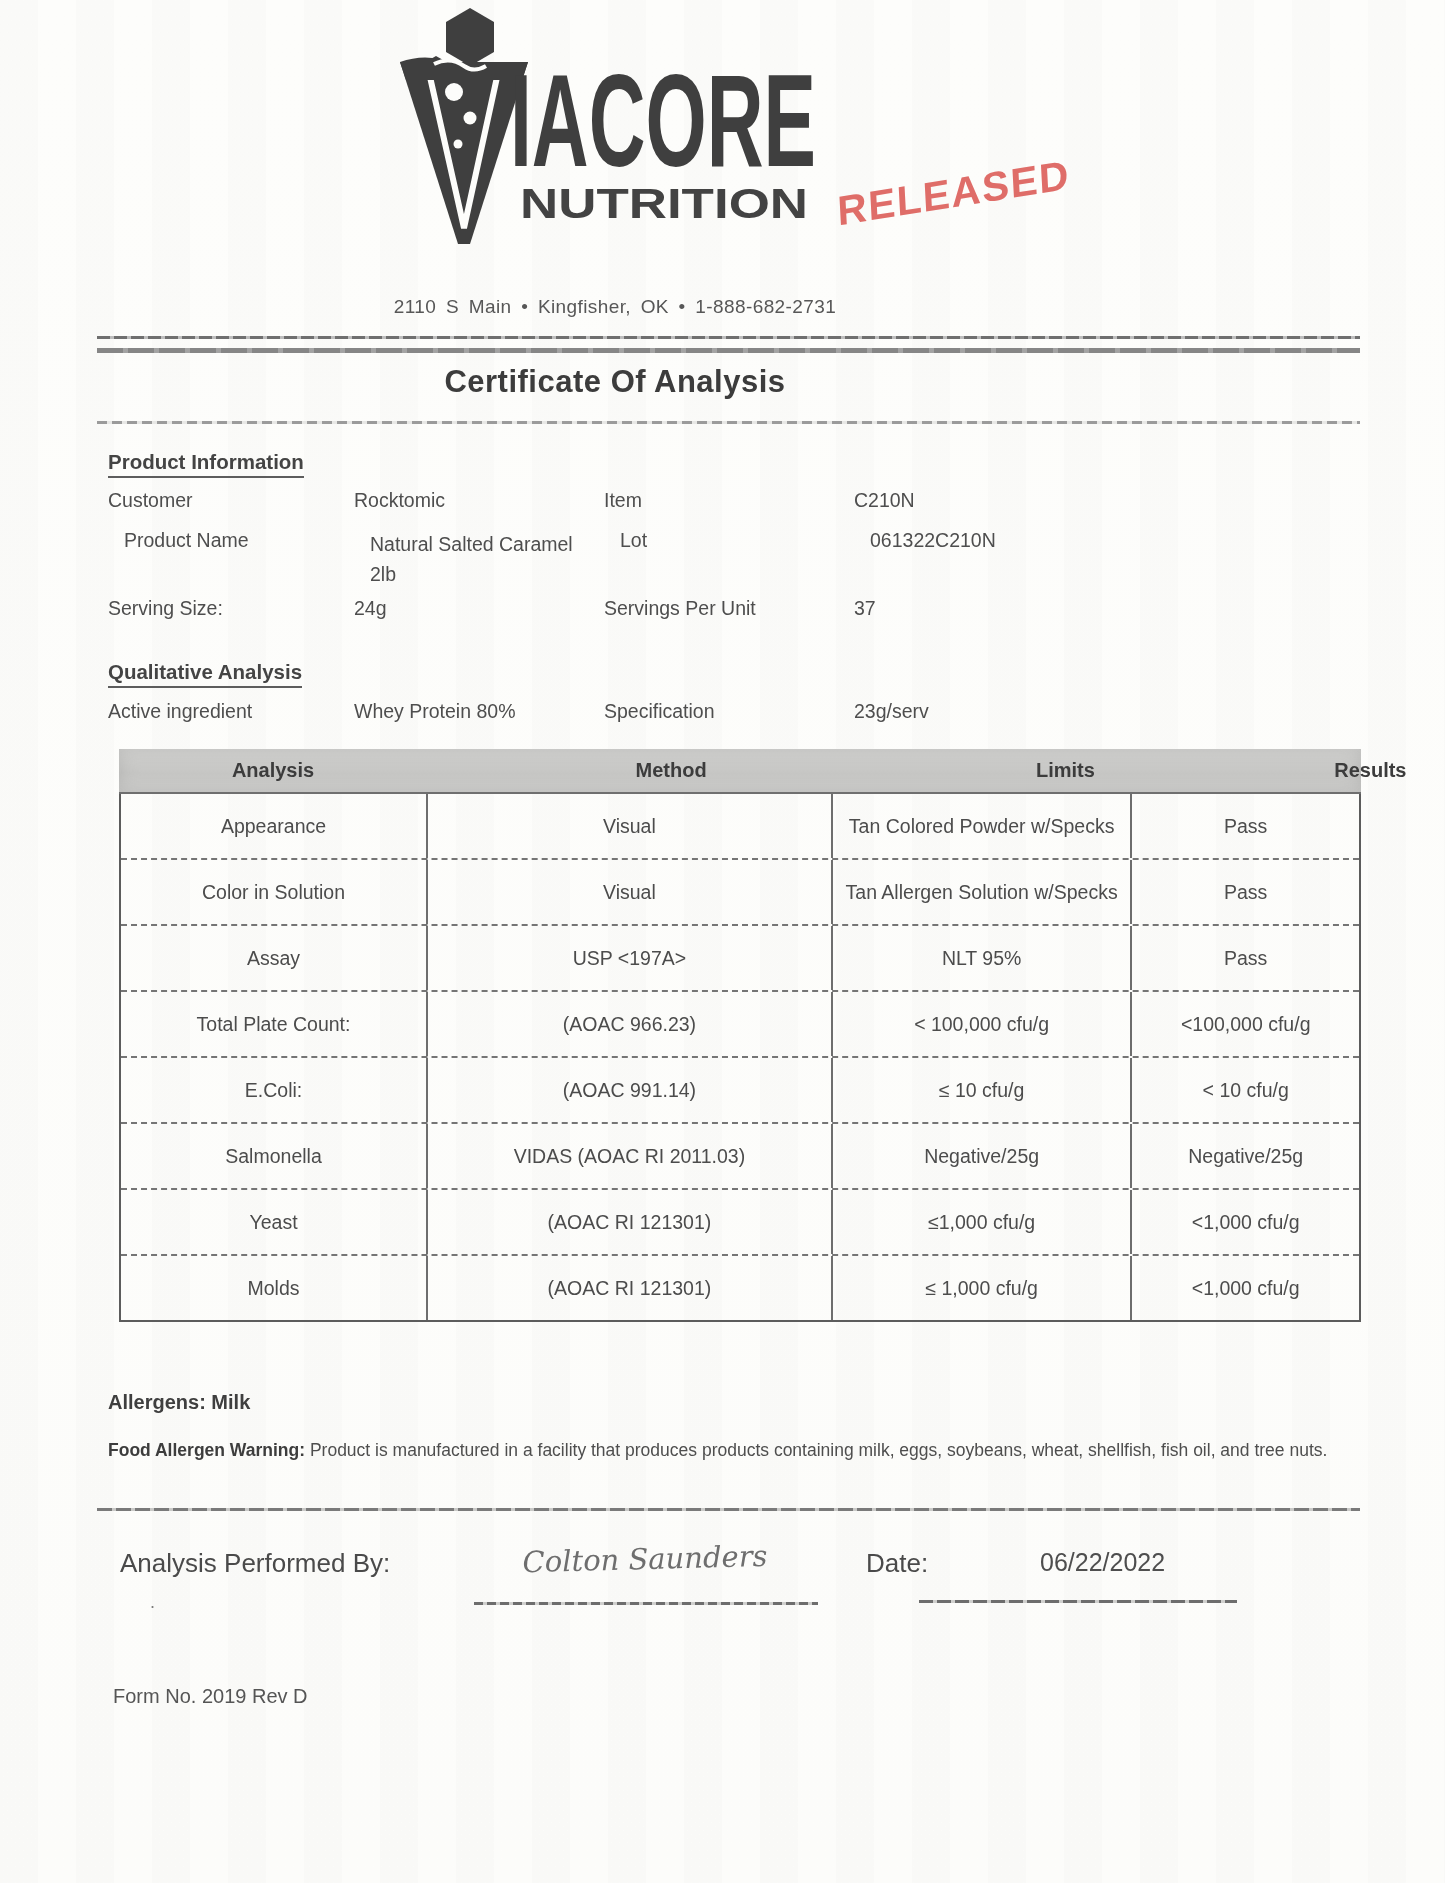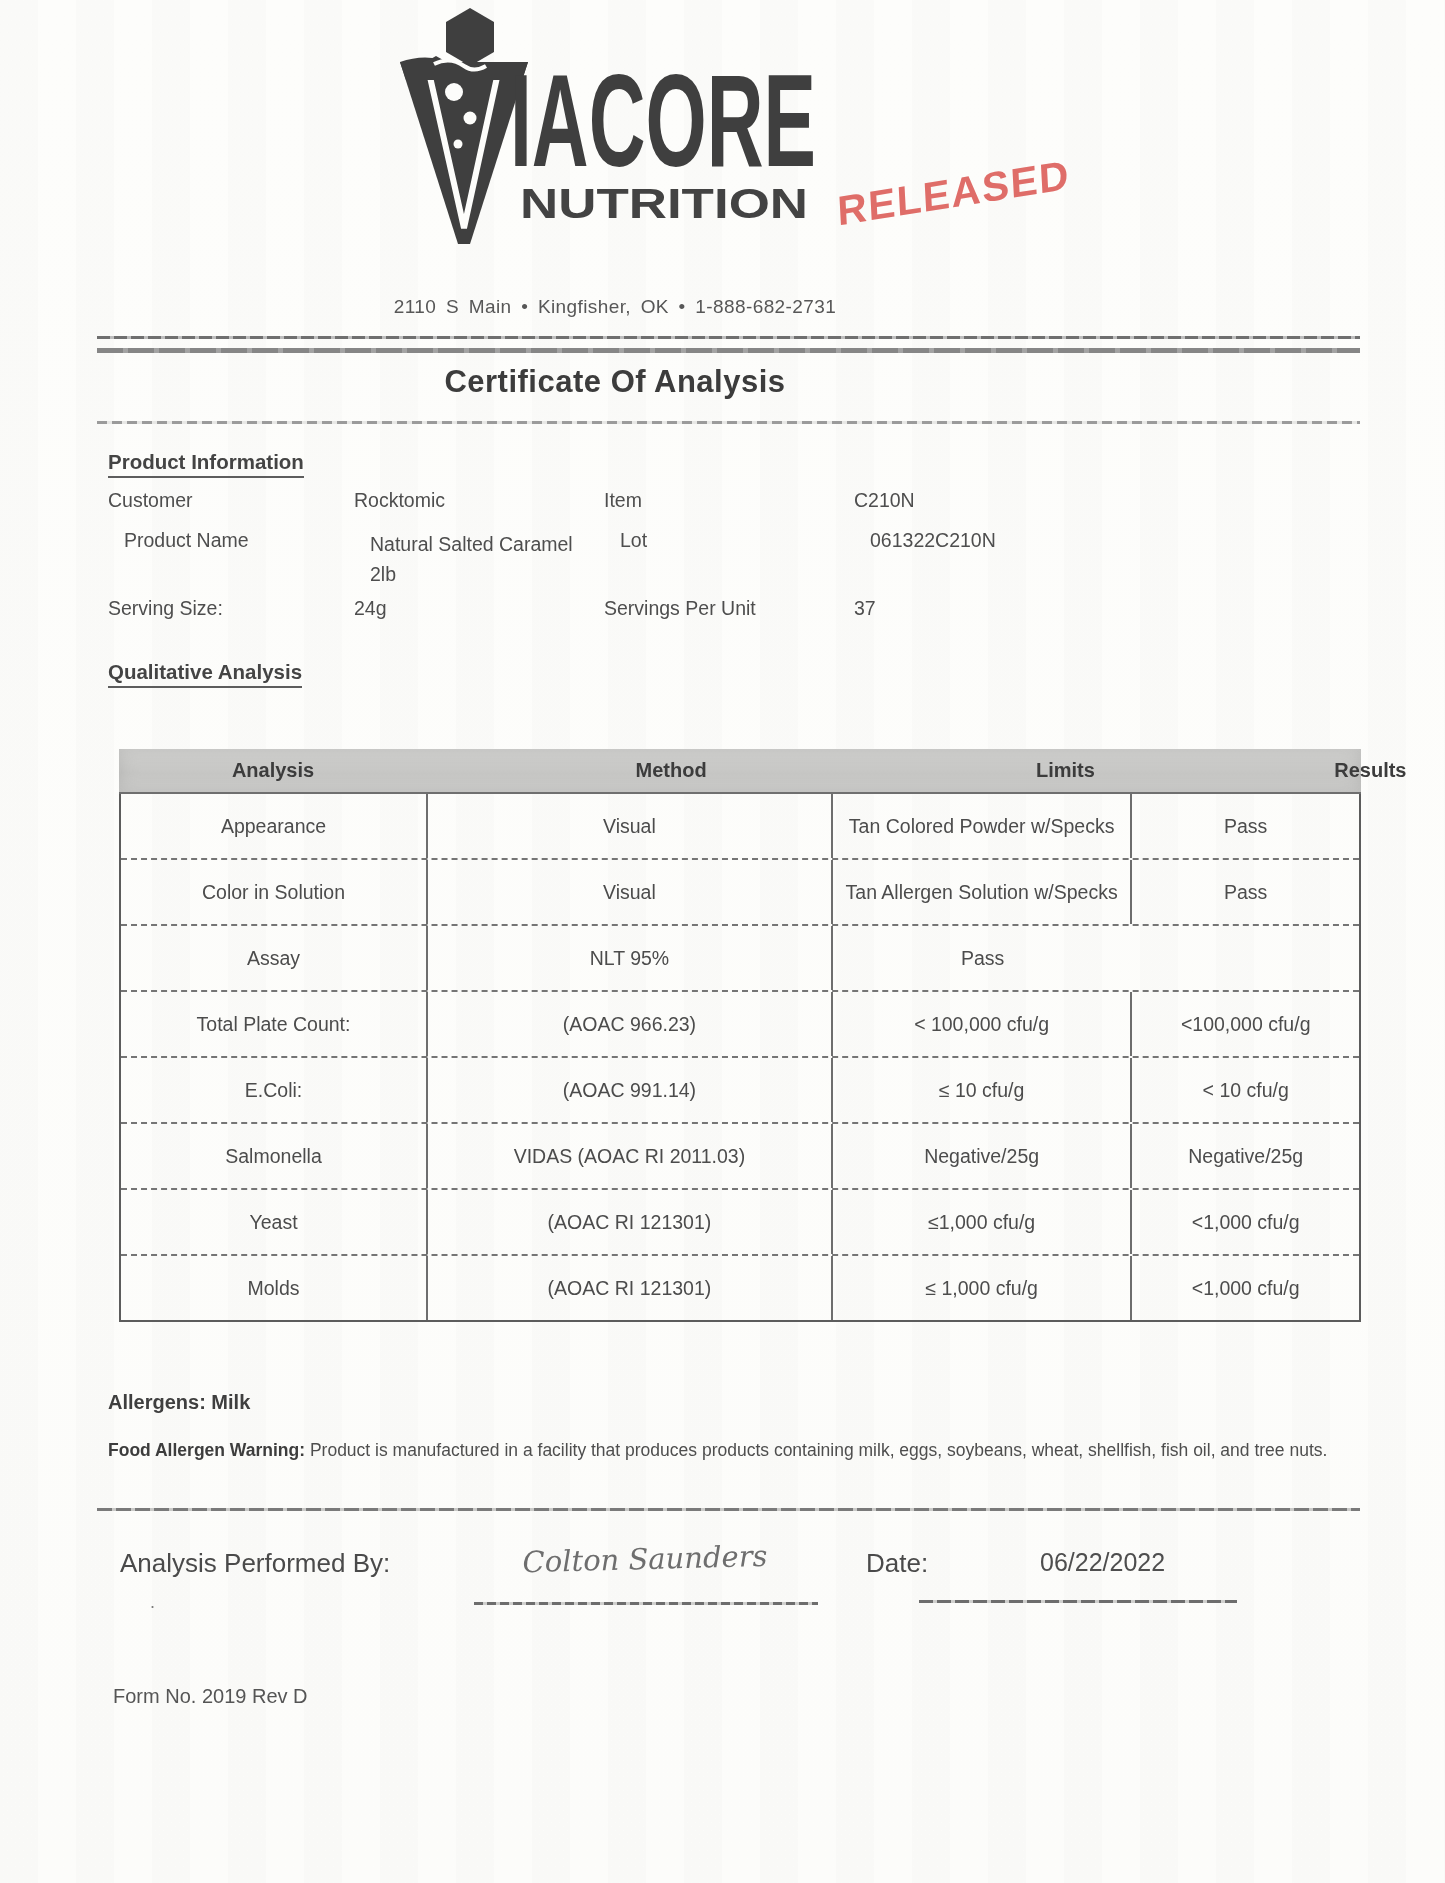--- a/index.html
+++ b/index.html
@@ -148,20 +148,26 @@
 
   <div class="fieldrow fr3">
     <span>Serving Size:</span>
     <span>24g</span>
     <span>Servings Per Unit</span>
     <span>37</span>
   </div>
 
   <div class="sec-head qual">Qualitative Analysis</div>
 
+  <div class="fieldrow fr4">
+    <span>Active ingredient</span>
+    <span>Whey Protein 80%</span>
+    <span>Specification</span>
+    <span>23g/serv</span>
+  </div>
 
   <div class="analysis-table">
     <div class="at-header">
       <span>Analysis</span>
       <span>Method</span>
       <span>Limits</span>
       <span>Results</span>
     </div>
     <div class="at-body">
       <div class="at-row">
@@ -171,20 +177,21 @@
         <div class="at-cell">Pass</div>
       </div>
       <div class="at-row">
         <div class="at-cell">Color in Solution</div>
         <div class="at-cell">Visual</div>
         <div class="at-cell">Tan Allergen Solution w/Specks</div>
         <div class="at-cell">Pass</div>
       </div>
       <div class="at-row">
         <div class="at-cell">Assay</div>
+        <div class="at-cell">USP &lt;197A&gt;</div>
         <div class="at-cell">NLT 95%</div>
         <div class="at-cell">Pass</div>
       </div>
       <div class="at-row">
         <div class="at-cell">Total Plate Count:</div>
         <div class="at-cell">(AOAC 966.23)</div>
         <div class="at-cell">&lt; 100,000 cfu/g</div>
         <div class="at-cell">&lt;100,000 cfu/g</div>
       </div>
       <div class="at-row">

